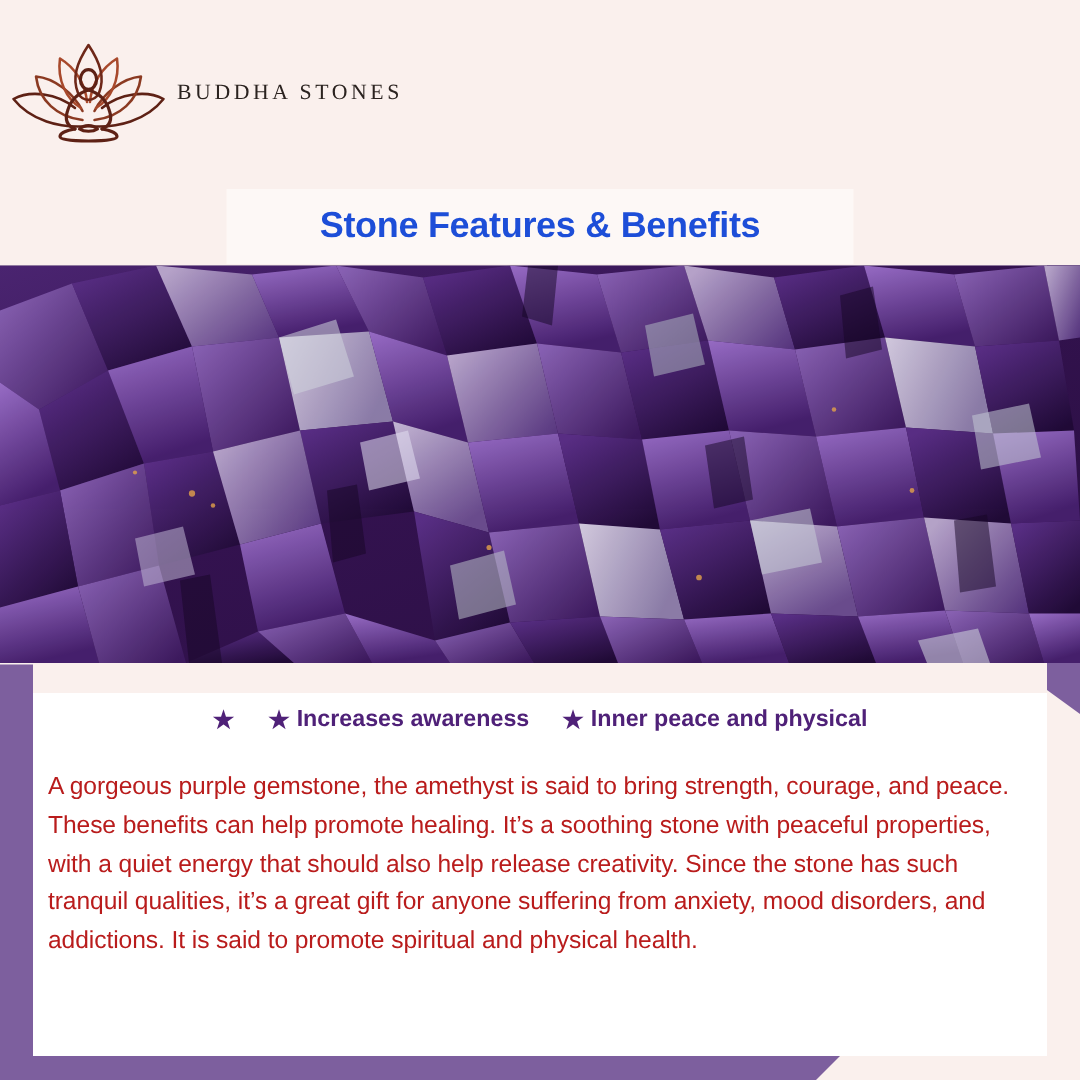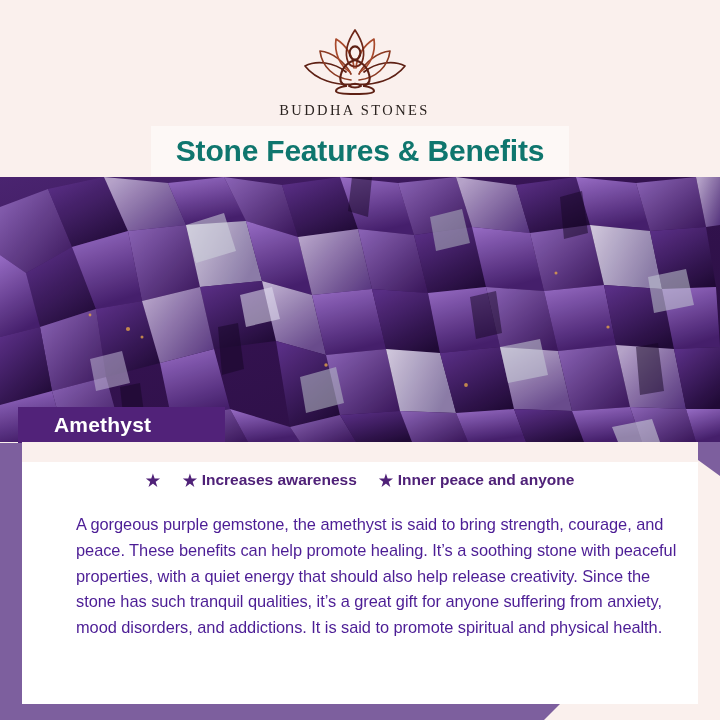--- a/index.html
+++ b/index.html
@@ -64,21 +64,21 @@
     width: 720px;
     height: 177px;
     background: #faf0ed;
   }
   .logo-wrap {
     position: absolute;
     left: 0;
     right: 11px;
     top: 22px;
     display: flex;
-    flex-direction: column;
+    flex-direction: row;
     align-items: center;
   }
   .logo-mark {
     width: 118px;
     height: 76px;
     display: block;
   }
   .logo-word {
     margin-top: 4px;
     font-family: "Liberation Serif", serif;
@@ -93,23 +93,23 @@
     left: 151px;
     top: 126px;
     width: 418px;
     height: 50px;
     background: #fdf8f6;
     display: flex;
     align-items: center;
     justify-content: center;
   }
   .title-text {
-    font-size: 30px;
+    font-size: 24px;
     font-weight: bold;
-    color: #0f766e;
+    color: #1d4ed8;
     letter-spacing: -0.2px;
     white-space: nowrap;
   }
 
   
   .hero {
     position: absolute;
     left: 0;
     top: 177px;
     width: 720px;
@@ -179,23 +179,22 @@
     width: 15px;
     height: 15px;
     line-height: 15px;
     font-size: 16px;
     color: #4f2178;
   }
   .body-copy {
     padding: 4px 12px 0 10px;
     font-size: 16.4px;
     line-height: 1.56;
-    color: #4c1d95;
+    color: #b91c1c;
     letter-spacing: -0.05px;
-    margin-left: 44px;
   }
 </style>
 </head>
 <body>
 
 <div id="page">
 
   <div class="band-top"></div>
   <div class="band-right"></div>
   <div class="band-left"></div>
@@ -376,37 +375,34 @@
         <circle cx="142" cy="160" r="1.5"></circle>
         <circle cx="326" cy="188" r="1.7"></circle>
         <circle cx="466" cy="208" r="1.9"></circle>
         <circle cx="608" cy="150" r="1.6"></circle>
         <circle cx="90" cy="138" r="1.4"></circle>
         <circle cx="556" cy="96" r="1.5"></circle>
       </g>
     </svg>
   </div>
 
-  <div class="stone-tag">
-    <span class="stone-tag-label">Amethyst</span>
-  </div>
 
   <div class="content">
     <div class="content-topstrip"></div>
 
     <div class="benefits">
       <div class="benefit">
         <span class="star-icon">★</span>
       </div>
       <div class="benefit">
         <span class="star-icon">★</span>
         <span>Increases awareness</span>
       </div>
       <div class="benefit">
         <span class="star-icon">★</span>
-        <span>Inner peace and anyone</span>
+        <span>Inner peace and physical</span>
       </div>
     </div>
 
     <p class="body-copy">A gorgeous purple gemstone, the amethyst is said to bring strength, courage, and peace. These benefits can help promote healing. It’s a soothing stone with peaceful properties, with a quiet energy that should also help release creativity. Since the stone has such tranquil qualities, it’s a great gift for anyone suffering from anxiety, mood disorders, and addictions. It is said to promote spiritual and physical health.</p>
   </div>
 
 </div>
 
 </body></html>

